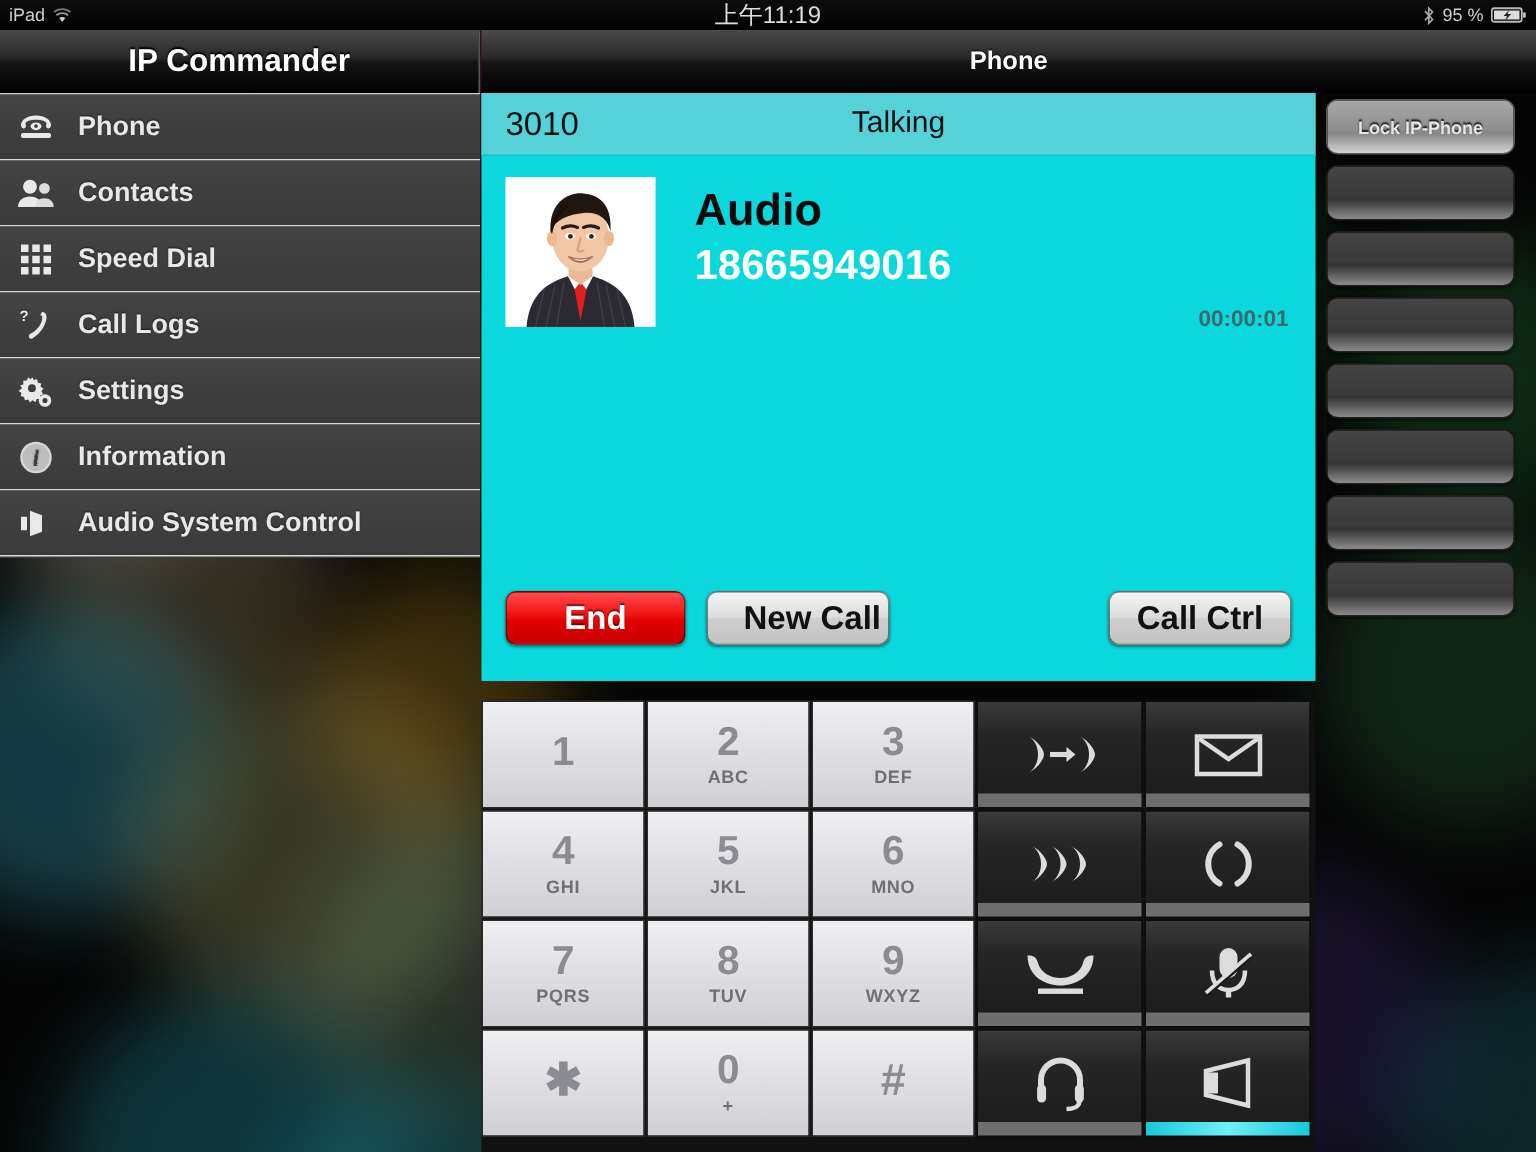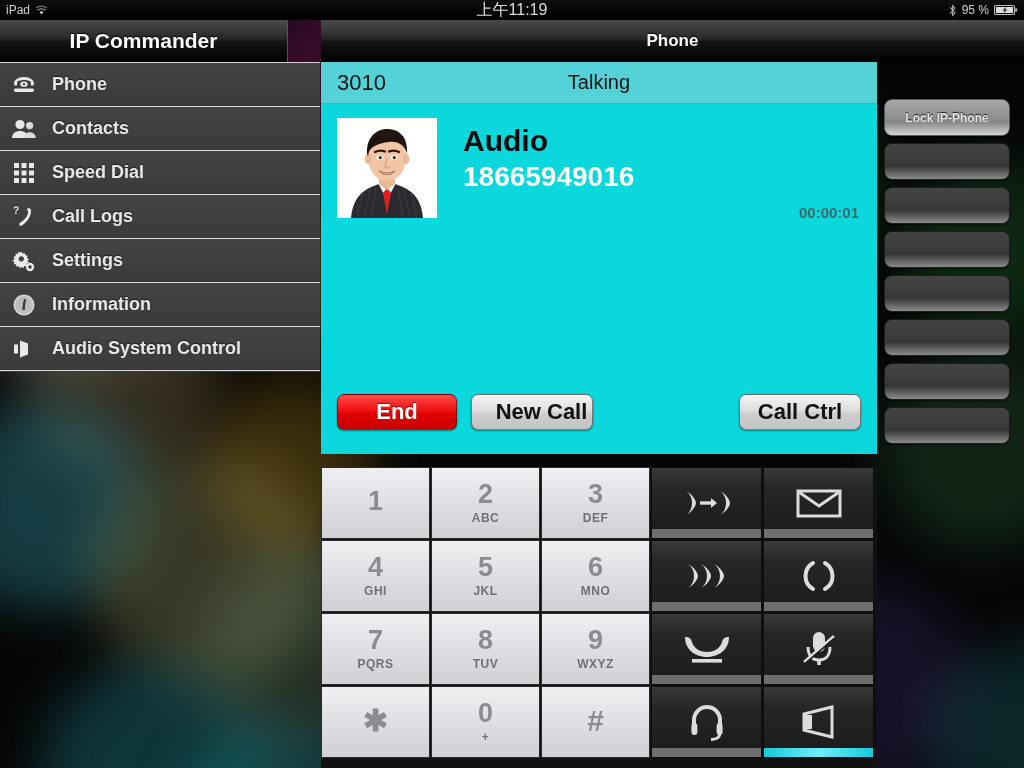--- a/index.html
+++ b/index.html
@@ -30,21 +30,21 @@
   #sb-right { width:300px; display:flex; align-items:center; justify-content:flex-end; gap:5px; padding-right:6px; }
   .wifi-ico svg, .bt-ico svg, .batt-ico svg { display:block; }
 
   
   #titlebar-left, #titlebar-right {
     position:absolute; top:20px; height:42px;
     background:linear-gradient(180deg,#4a4a4a 0%,#2a2a2a 42%,#151515 52%,#000 100%);
     color:#fff; display:flex; align-items:center; justify-content:center;
     font-weight:bold; text-shadow:0 -1px 1px #000;
   }
-  #titlebar-left { left:0; width:288px; font-size:21px; border-right:1px solid #555; }
+  #titlebar-left { left:0; width:320px; font-size:21px; border-right:1px solid #555; }
   #titlebar-right { left:321px; width:703px; font-size:17px; }
 
   
   #sidebar {
     position:absolute; left:0; top:62px; width:320px; height:310px;
     background:#3d3d3d; border-top:1px solid #cfcfcf;
   }
   .side-item {
     height:44px; display:flex; align-items:center; gap:14px;
     padding-left:10px;
@@ -146,21 +146,20 @@
     background:linear-gradient(180deg,#444 0%,#3a3a3a 55%,#333 62%,#8b8b8b 100%);
     border:1px solid #1d1d1d;
     box-shadow:0 1px 2px rgba(0,0,0,.6);
     display:flex; align-items:center; justify-content:center;
     color:#e6e6e6; font-size:12px; font-weight:bold;
     text-shadow:0 -1px 1px #111;
   }
   .rbtn.lit {
     background:linear-gradient(180deg,#a8a8a8 0%,#8e8e8e 55%,#858585 62%,#d3d3d3 100%);
     border:1px solid #5a5a5a;
-    margin-top:33px;
   }
 </style>
 </head>
 <body>
 
 <div id="wallpaper">
     <div class="bokeh" style="left: 60px; top: 40px; width: 210px; height: 210px; background: rgb(142, 26, 90); opacity: 0.55;"></div>
     <div class="bokeh" style="left: 250px; top: -30px; width: 170px; height: 170px; background: rgb(107, 20, 80); opacity: 0.5;"></div>
     <div class="bokeh" style="left: -40px; top: 120px; width: 230px; height: 230px; background: rgb(154, 154, 168); opacity: 0.42;"></div>
     <div class="bokeh" style="left: 20px; top: 260px; width: 200px; height: 200px; background: rgb(122, 106, 74); opacity: 0.4;"></div>

